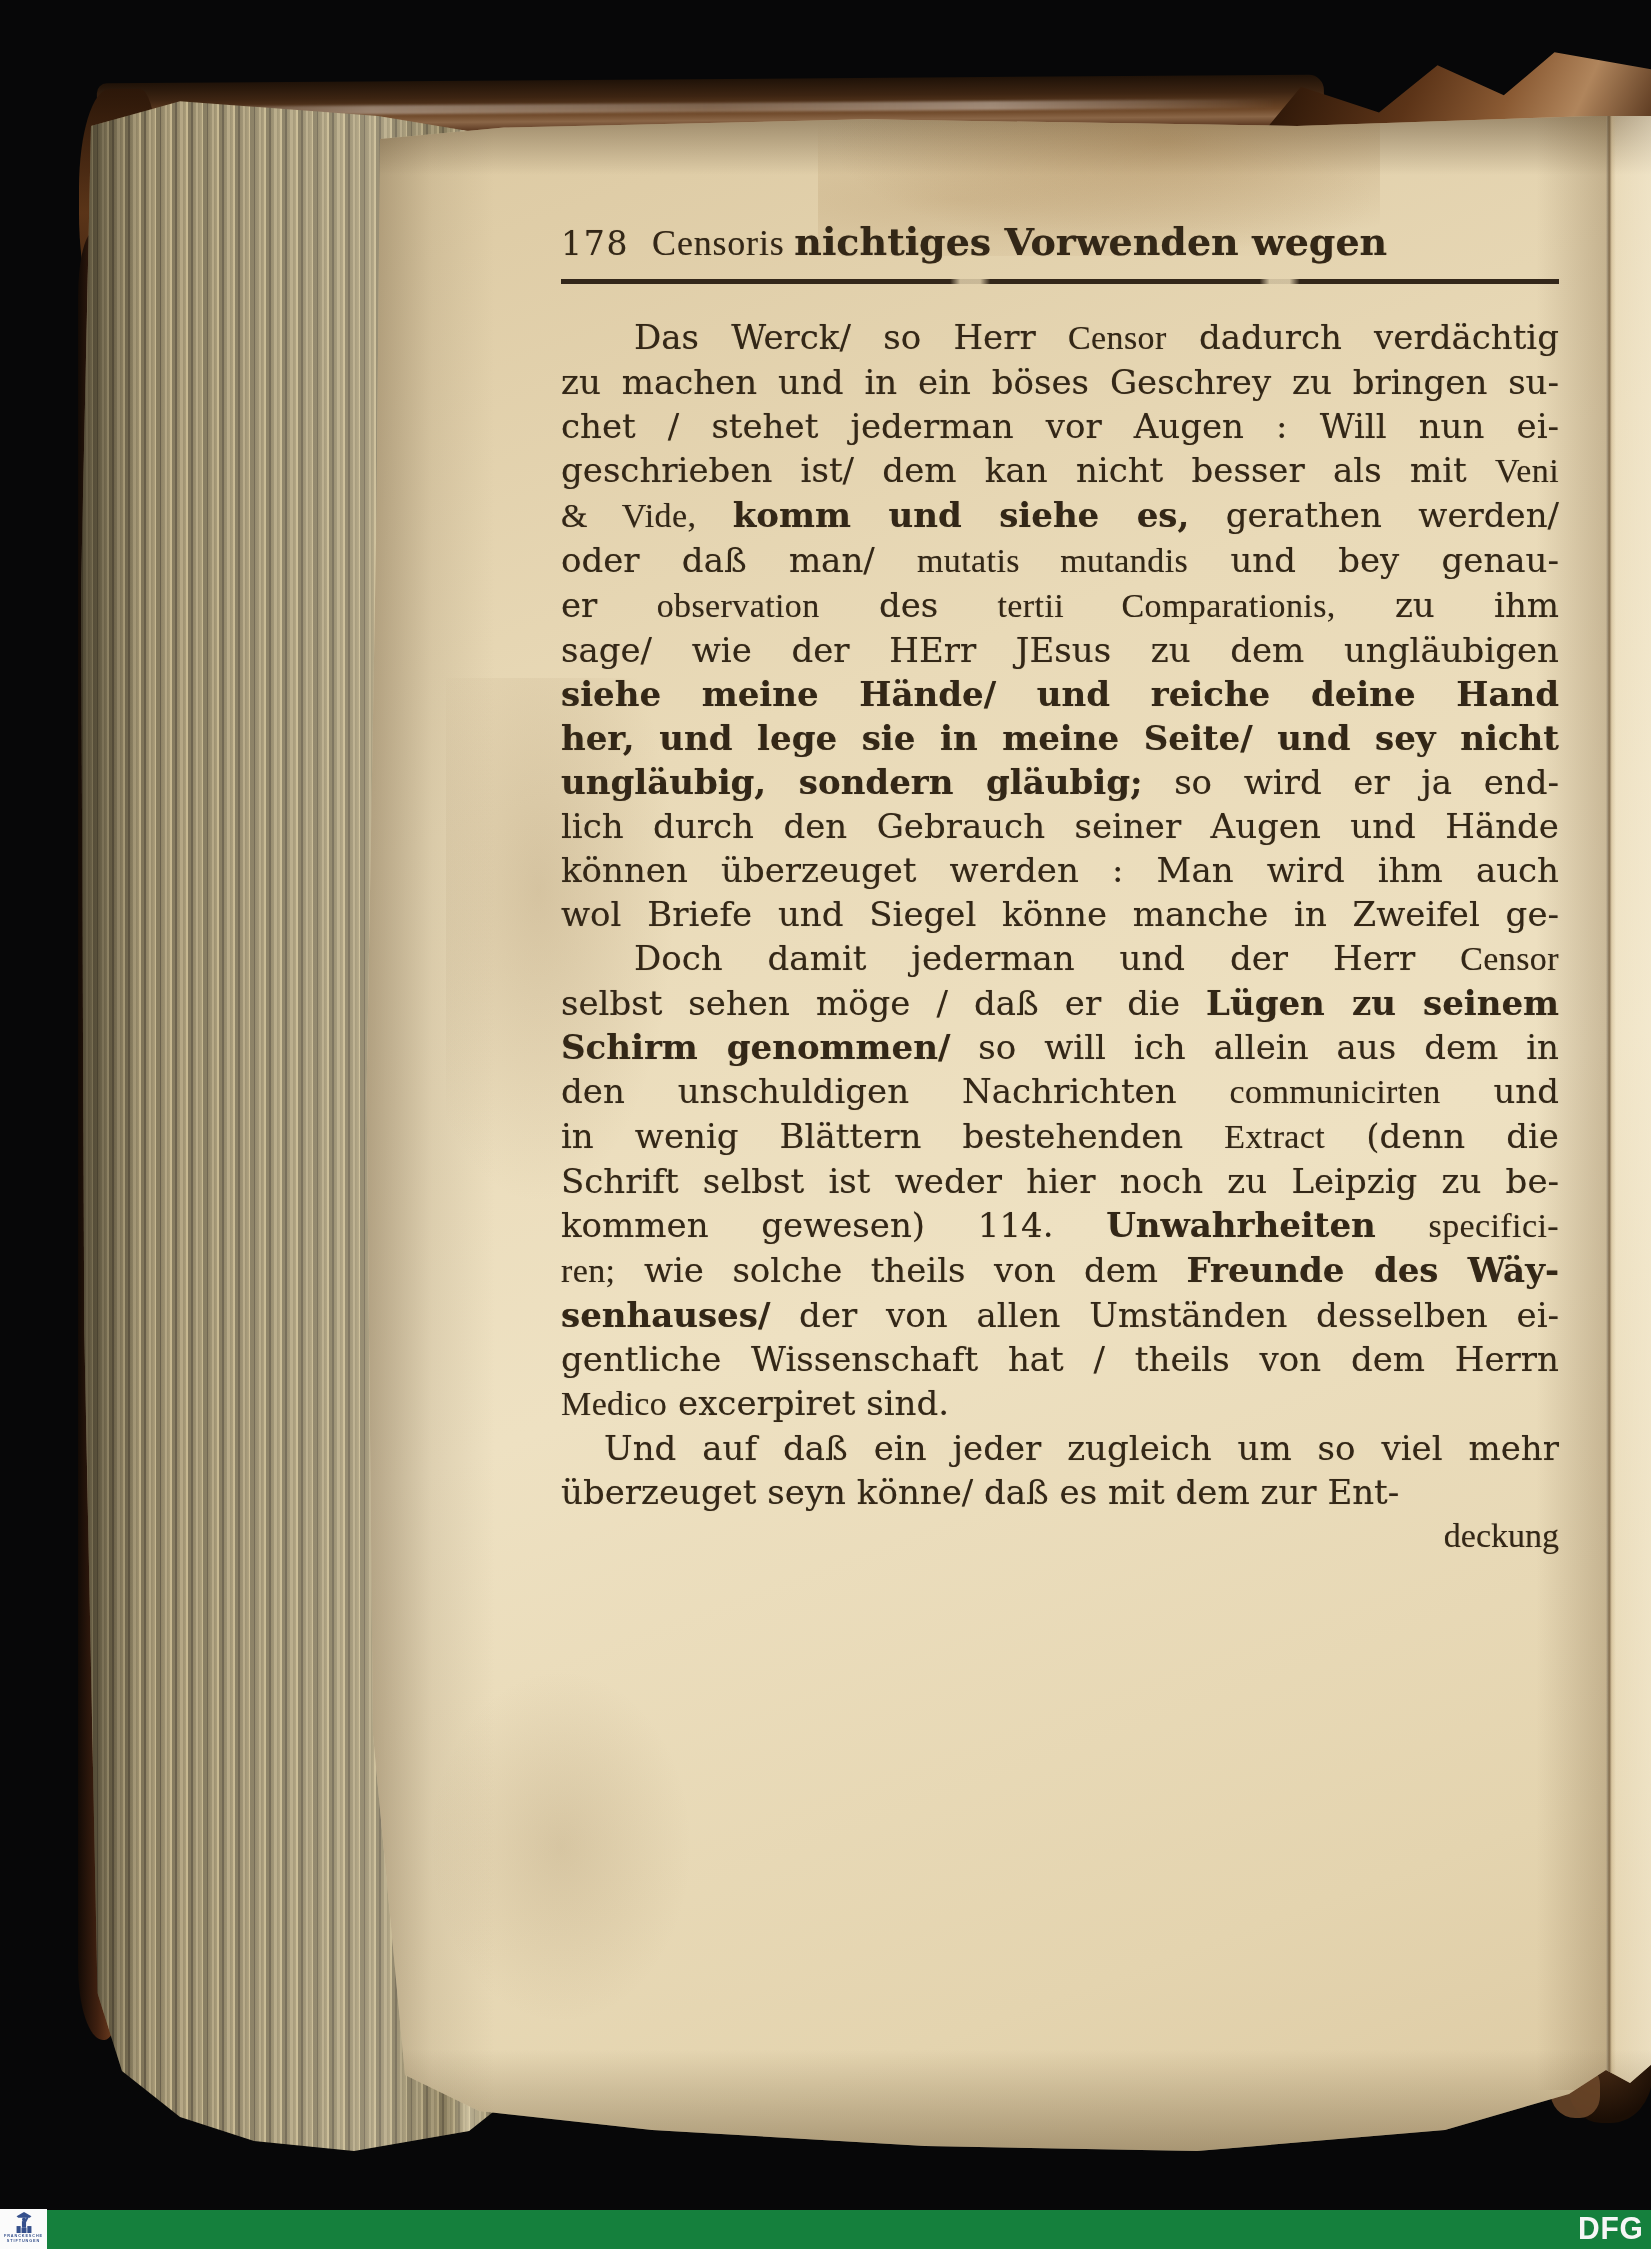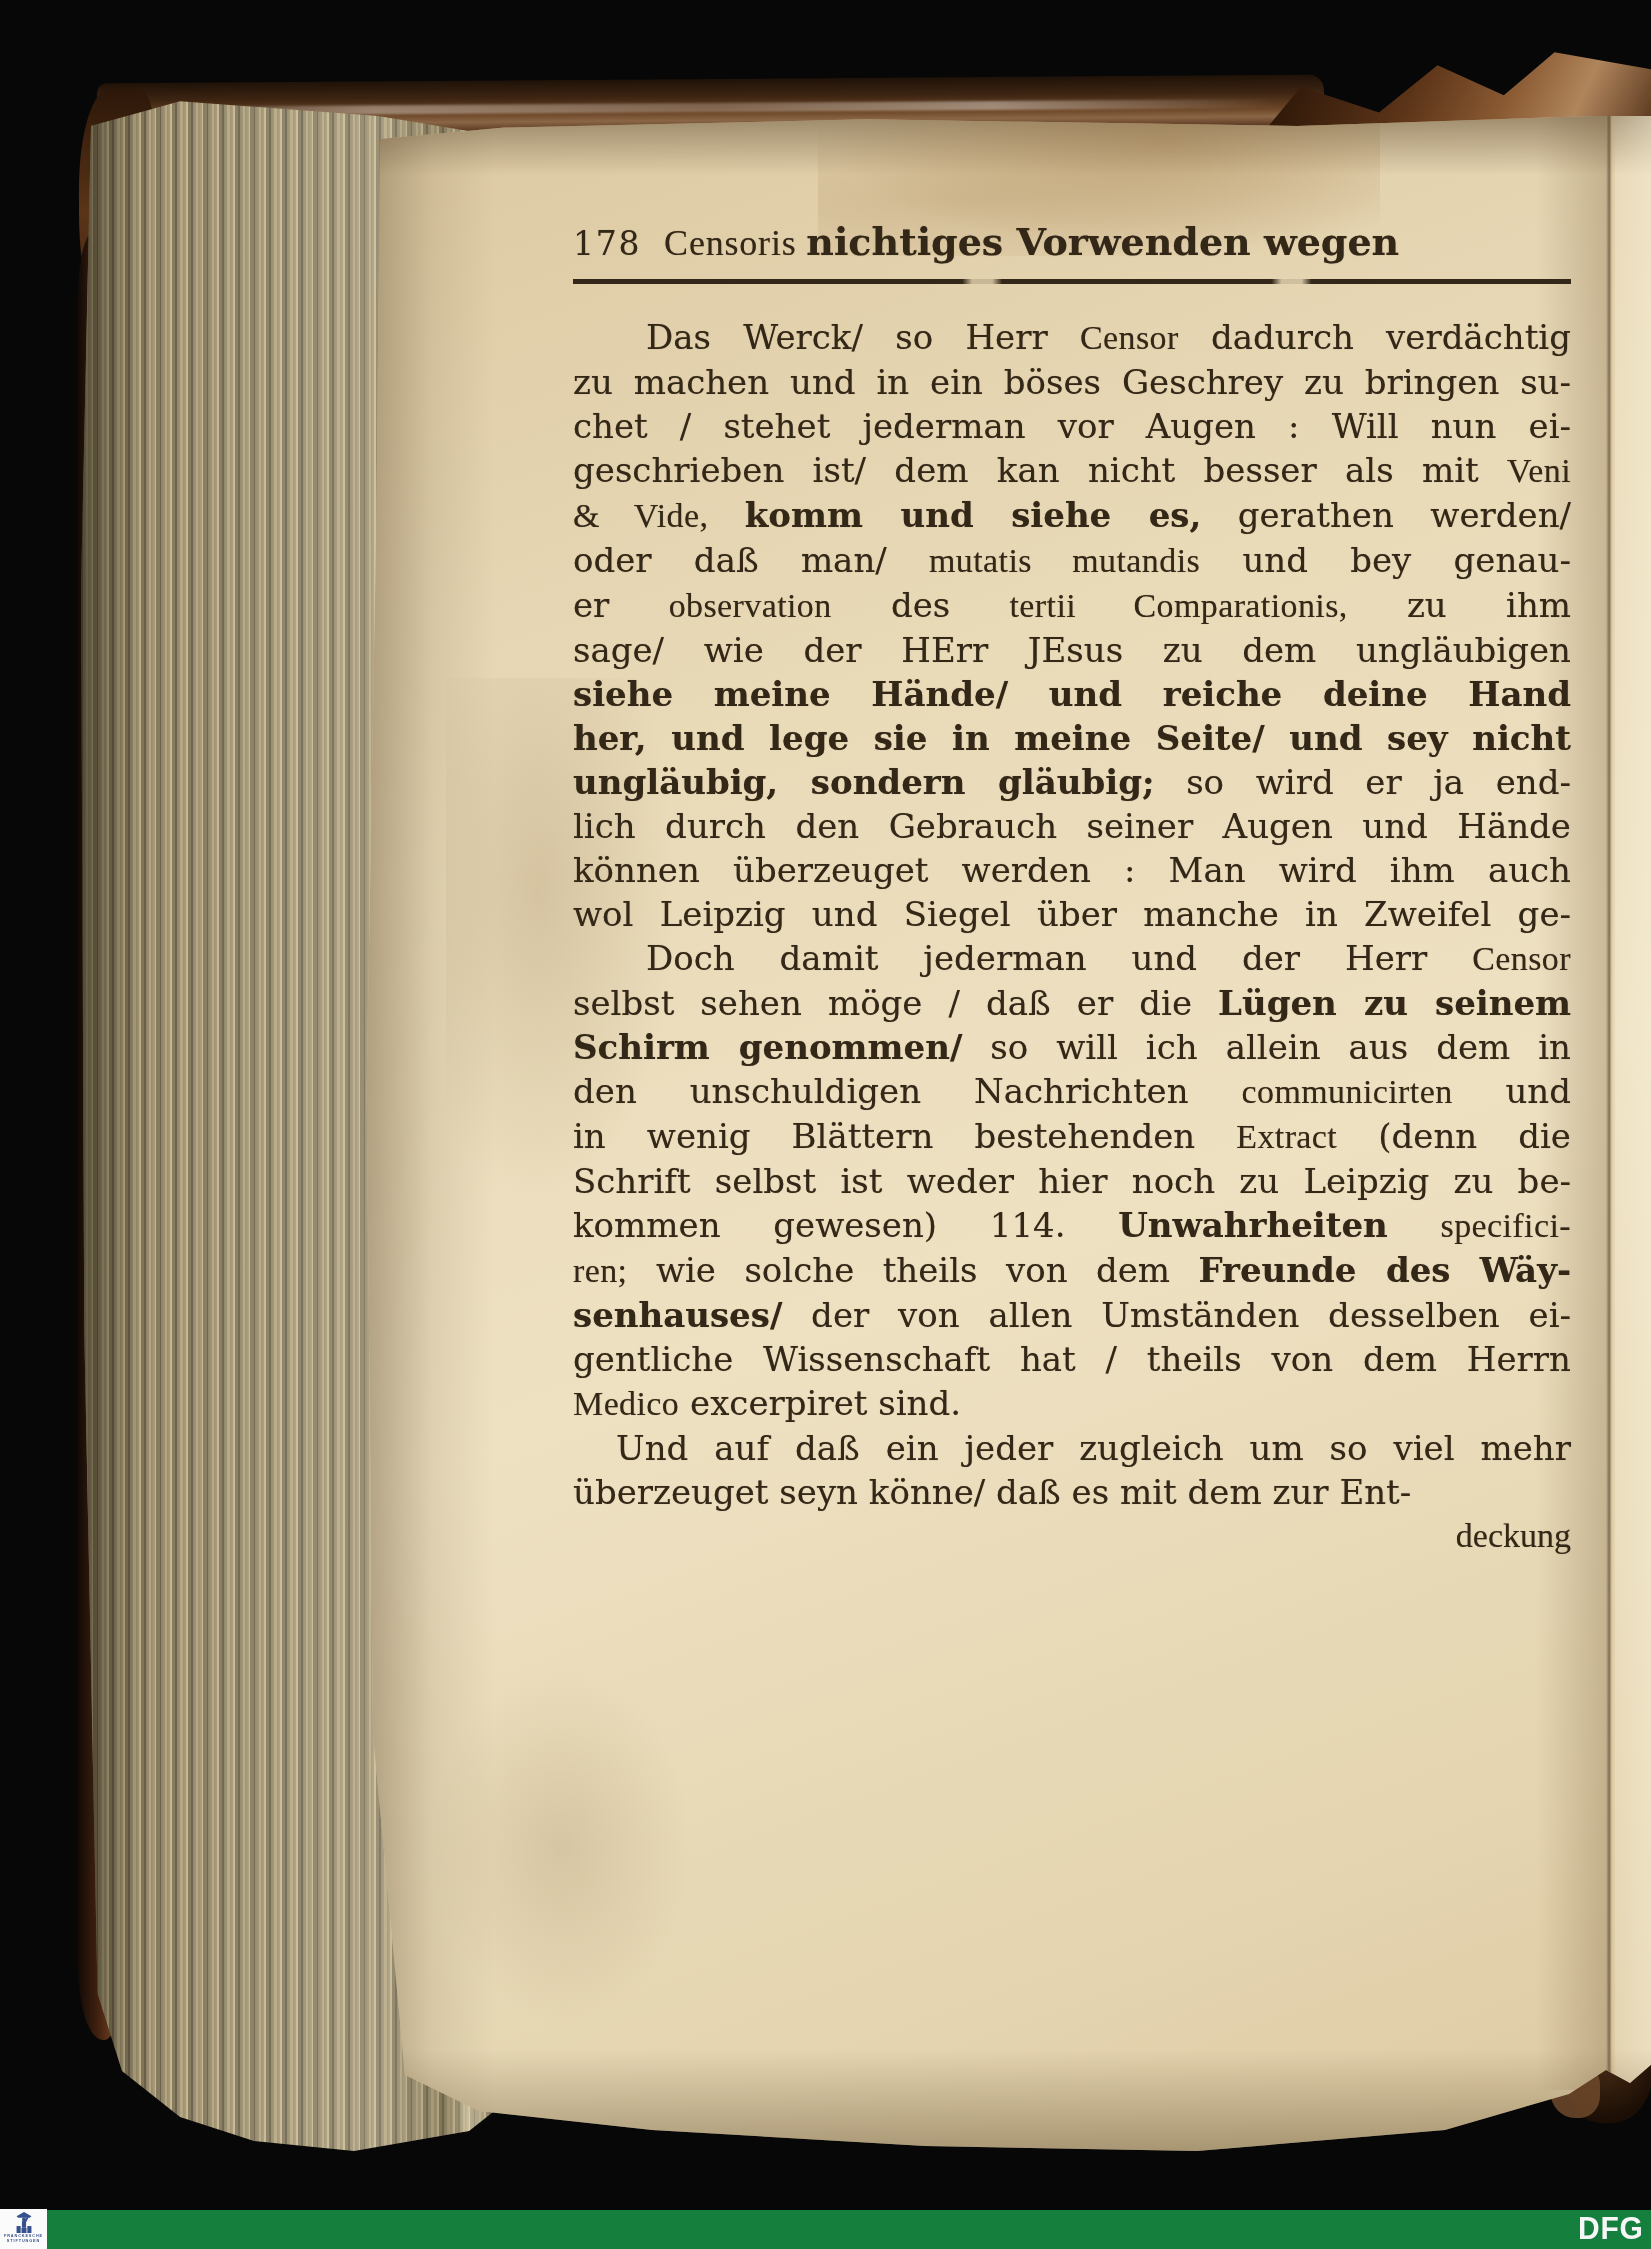--- a/index.html
+++ b/index.html
@@ -57,21 +57,21 @@
   .stain-bl{position:absolute;left:74px;top:1553px;width:264px;height:355px;
     background:radial-gradient(ellipse at 50% 50%,rgba(120,90,50,.16),rgba(120,90,50,0) 70%);}
   .gutter-shadow{position:absolute;left:1181px;top:0;width:71px;height:1974px;
     background:linear-gradient(90deg,rgba(0,0,0,0),rgba(110,85,50,.28));}
   .gutter{position:absolute;left:1251px;top:0;width:45px;height:1976px;
     background:linear-gradient(90deg,rgba(58,40,20,0) 0,rgba(58,40,20,.45) 1.7px,rgba(90,65,35,.7) 3.3px,rgba(190,165,120,.35) 5.8px,rgba(0,0,0,0) 10px),
                linear-gradient(90deg,rgba(245,235,210,.15),rgba(248,240,218,.5));}
 
   
   .text-col{position:absolute;left:206px;top:103px;width:998px;color:#332717;
-    text-shadow:0 0 0.8px rgba(60,45,25,.45);margin-left:12px;}
+    text-shadow:0 0 0.8px rgba(60,45,25,.45);}
   .hdr-line{font-size:38px;font-weight:bold;white-space:nowrap;height:48px;}
   .pagenum{font-size:33px;font-weight:normal;margin-right:23px;letter-spacing:1.7px;}
   .seg-a{font-family:"Liberation Serif",serif;font-weight:normal;letter-spacing:0.8px;}
   .hdr-line .seg-a{font-size:36px;}
   .rule{height:5.8px;margin:11.6px 0 1.7px 0;
     background:linear-gradient(90deg,#33271a 0 39%,rgba(51,39,26,.15) 40% 42%,#33271a 43% 70%,rgba(51,39,26,.12) 71% 73%,#33271a 74% 100%);}
   .body{margin-top:31px;font-size:34px;line-height:44px;}
   .line{text-align:justify;text-align-last:justify;white-space:normal;}
   .line.last{text-align-last:left;}
   .line.indent{text-indent:73px;}
@@ -125,21 +125,21 @@
             <div class="line"><span>geschrieben ist/ dem kan nicht besser als mit </span><span class="seg-a">Veni</span></div>
             <div class="line"><span class="seg-a">&amp; Vide,</span><span> </span><span class="seg-b">komm und siehe es,</span><span> gerathen werden/</span></div>
             <div class="line"><span>oder daß man/ </span><span class="seg-a">mutatis mutandis</span><span> und bey genau-</span></div>
             <div class="line"><span>er </span><span class="seg-a">observation</span><span> des </span><span class="seg-a">tertii Comparationis,</span><span> zu ihm</span></div>
             <div class="line"><span>sage/ wie der HErr JEsus zu dem ungläubigen</span></div>
             <div class="line"><span class="seg-b">siehe meine Hände/ und reiche deine Hand</span></div>
             <div class="line"><span class="seg-b">her, und lege sie in meine Seite/ und sey nicht</span></div>
             <div class="line"><span class="seg-b">ungläubig, sondern gläubig;</span><span> so wird er ja end-</span></div>
             <div class="line"><span>lich durch den Gebrauch seiner Augen und Hände</span></div>
             <div class="line"><span>können überzeuget werden : Man wird ihm auch</span></div>
-            <div class="line"><span>wol Leipzig und Siegel über manche in Zweifel ge-</span></div>
+            <div class="line"><span>wol Briefe und Siegel könne manche in Zweifel ge-</span></div>
             <div class="line indent"><span>Doch damit jederman und der Herr </span><span class="seg-a">Censor</span></div>
             <div class="line"><span>selbst sehen möge / daß er die </span><span class="seg-b">Lügen zu seinem</span></div>
             <div class="line"><span class="seg-b">Schirm genommen/</span><span> so will ich allein aus dem in</span></div>
             <div class="line"><span>den unschuldigen Nachrichten </span><span class="seg-a">communicirten</span><span> und</span></div>
             <div class="line"><span>in wenig Blättern bestehenden </span><span class="seg-a">Extract</span><span> (denn die</span></div>
             <div class="line"><span>Schrift selbst ist weder hier noch zu Leipzig zu be-</span></div>
             <div class="line"><span>kommen gewesen) 114. </span><span class="seg-b">Unwahrheiten</span><span> </span><span class="seg-a">specifici-</span></div>
             <div class="line"><span class="seg-a">ren;</span><span> wie solche theils von dem </span><span class="seg-b">Freunde des Wäy-</span></div>
             <div class="line"><span class="seg-b">senhauses/</span><span> der von allen Umständen desselben ei-</span></div>
             <div class="line"><span>gentliche Wissenschaft hat / theils von dem Herrn</span></div>

